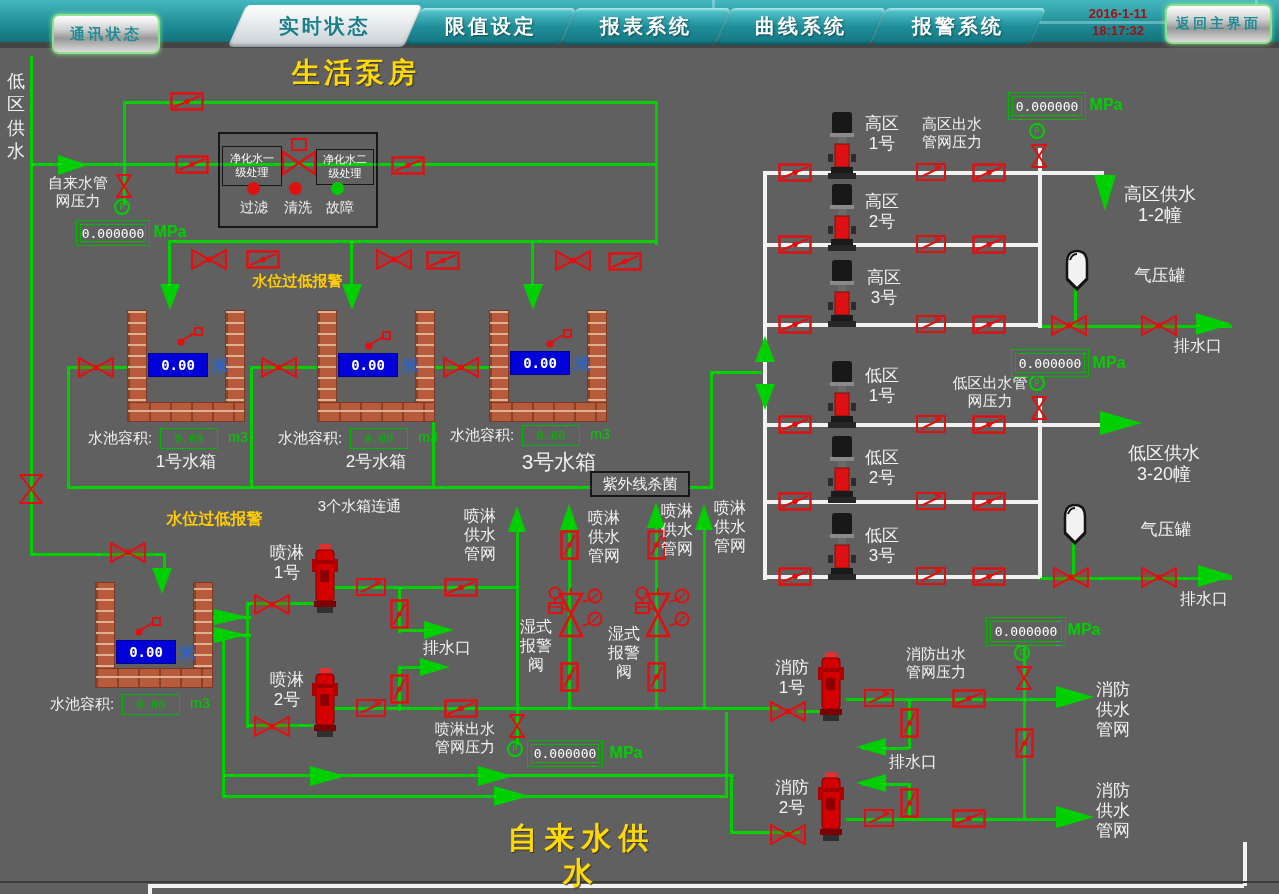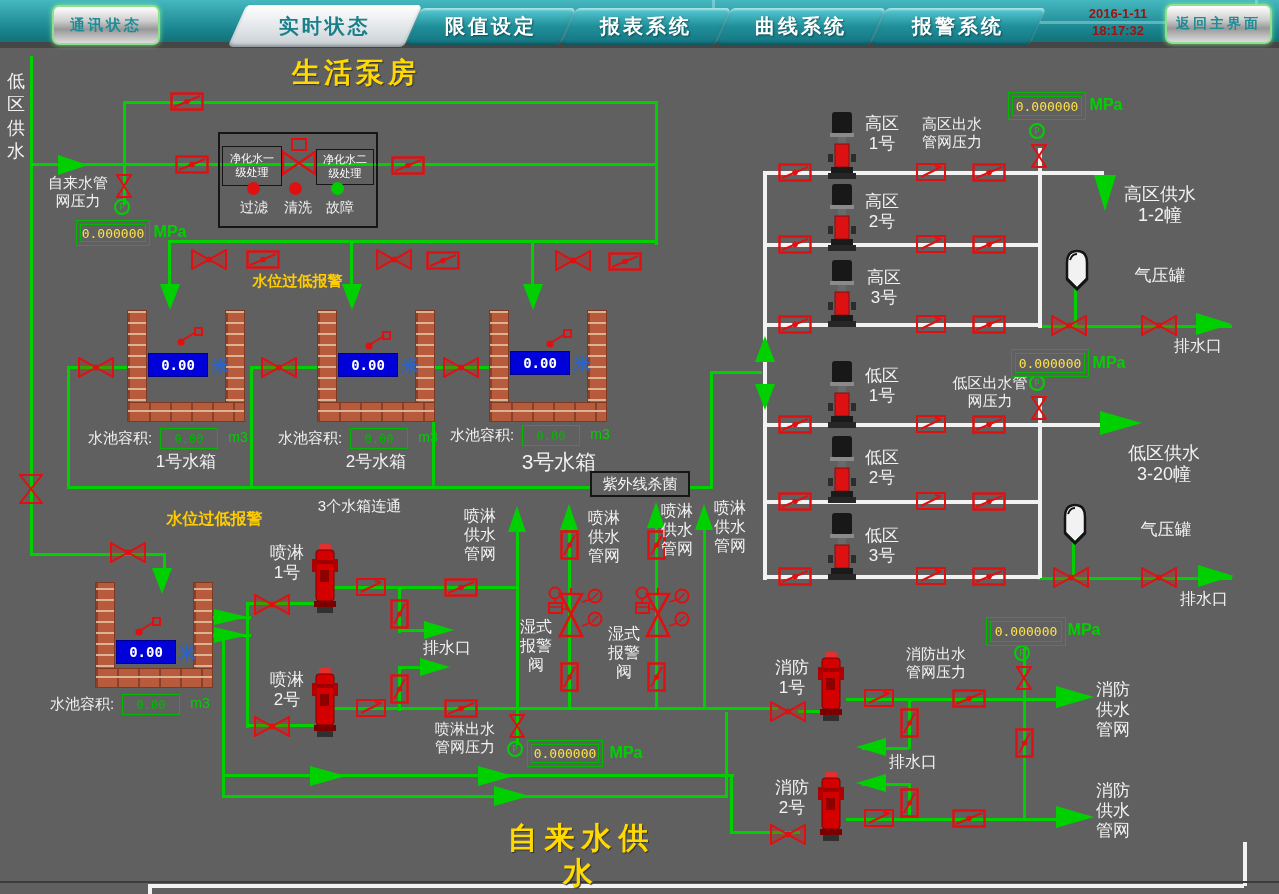--- a/index.html
+++ b/index.html
@@ -23,21 +23,21 @@
             text-shadow:1px 1px 2px rgba(0,0,0,.45)}
   .tab.active{top:5px;height:42px;background:linear-gradient(#ffffff,#e2e6e9 55%,#c7ced3)}
   .tab.active span{color:#1b7f8a;text-shadow:none}
   .dt{position:absolute;color:#a01212;font-weight:bold;font-size:13px;text-align:center;width:100px;line-height:1.35}
   
   .lbl{position:absolute;color:#f2f2f2;font-size:15px;text-align:center;white-space:pre-line;line-height:1.18}
   .yel{color:#ffcc00;font-weight:bold}
   .title{color:#ffd900;font-weight:bold;letter-spacing:4px;text-shadow:1px 1px 1px #333}
   .grn{color:#00cf00}
   .disp{position:absolute;border:1px solid #00b800;box-shadow:inset 0 0 0 3px #606060,inset 0 0 0 4px #00b800;
-        color:#fde047;font-family:"DejaVu Sans Mono",monospace;font-size:13px;
+        color:#ffffff;font-family:"DejaVu Sans Mono",monospace;font-size:13px;
         display:flex;align-items:center;justify-content:center}
   .vol{position:absolute;border:1px solid #00b800;color:#00b800;font-family:"DejaVu Sans Mono",monospace;
        font-size:12px;display:flex;align-items:center;justify-content:center}
   .lvl{position:absolute;background:#0000d8;border:1px solid #000090;color:#fff;
        font-family:"DejaVu Sans Mono",monospace;font-size:14px;font-weight:bold;
        display:flex;align-items:center;justify-content:center}
   .mi{position:absolute;color:#2b63c8;font-size:18px;font-weight:bold}
   .blkbox{position:absolute;border:2px solid #161616}
   .inbox{position:absolute;border:1px solid #161616;color:#fff;font-size:11px;text-align:center;
          white-space:pre-line;line-height:1.25;display:flex;align-items:center;justify-content:center}
@@ -648,21 +648,21 @@
         <line x1="3" y1="21" x2="16" y2="21" stroke="#e01010" stroke-width="1.4"></line>
         <line x1="9" y1="12" x2="9" y2="17" stroke="#e01010" stroke-width="1.6"></line>
         <line x1="16" y1="22" x2="22" y2="24" stroke="#e01010" stroke-width="1.6"></line>
       </svg></div>
   </div>
 
 <div class="header">
   <div class="hl"></div>
 </div>
 <div class="hstrip"></div>
-<div class="sysbtn" style="left:52px;top:5px;width:104px;height:36px">通讯状态</div>
+<div class="sysbtn" style="left:52px;top:14px;width:104px;height:36px">通讯状态</div>
 <div class="tab active" style="left:237px;width:176px">
     <span>实时状态</span>
   </div>
 <div class="tab" style="left:413px;width:155px">
     <span>限值设定</span>
   </div>
 <div class="tab" style="left:568px;width:155px">
     <span>报表系统</span>
   </div>
 <div class="tab" style="left:723px;width:155px">

